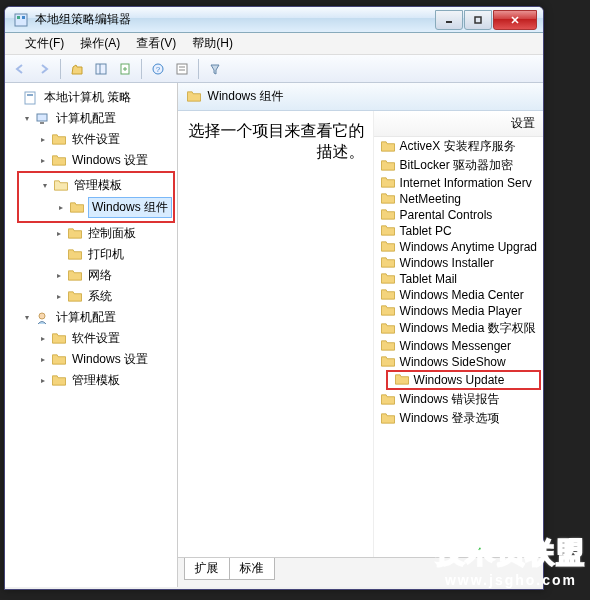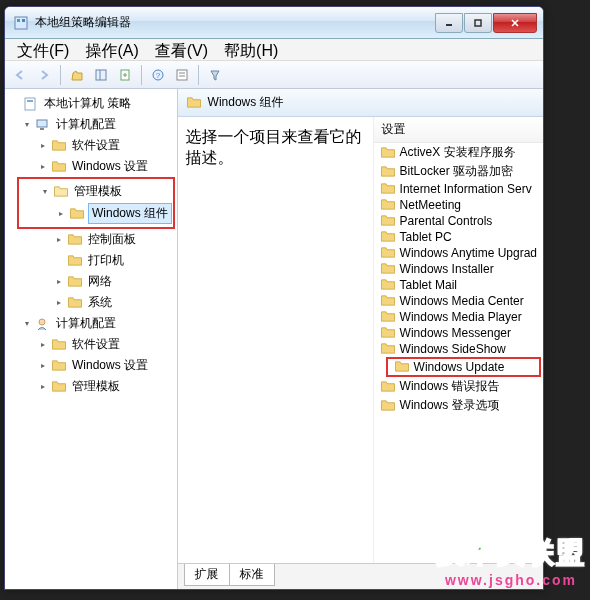--- a/index.html
+++ b/index.html
@@ -1,35 +1,35 @@
 <!DOCTYPE html>
 <html><head>
   <meta charset="utf-8">
   <style>
     * { box-sizing: border-box; margin: 0; padding: 0; font-family: 'Microsoft YaHei', 'Segoe UI', sans-serif; }
     body { background: #222; width: 590px; height: 600px; position: relative; }
     
     .window { position: absolute; top: 6px; left: 4px; width: 540px; height: 584px; background: #f0f0f0; border: 1px solid #447; border-radius: 6px 6px 0 0; overflow: hidden; box-shadow: 0 0 8px rgba(0,0,0,0.4); }
     
-    .titlebar { height: 32px; background: linear-gradient(#f8fbfe, #d8e8f8 45%, #c5ddf0 46%, #e0effc); display: flex; align-items: center; padding-left: 8px; border-bottom: 1px solid #8ab; }
+    .titlebar { height: 26px; background: linear-gradient(#f8fbfe, #d8e8f8 45%, #c5ddf0 46%, #e0effc); display: flex; align-items: center; padding-left: 8px; border-bottom: 1px solid #8ab; }
     .titlebar-icon { width: 16px; height: 16px; margin-right: 6px; }
     .titlebar-text { font-size: 12px; color: #000; flex: 1; }
     .win-controls { display: flex; }
     .win-btn { width: 28px; height: 20px; background: linear-gradient(#f0f4f8,#d0dae8); border: 1px solid #8ab; border-radius: 0 0 3px 3px; margin-right: 1px; display: flex; align-items: center; justify-content: center; font-size: 10px; cursor: pointer; }
     .win-btn.close { width: 44px; background: linear-gradient(#e89090,#d04040 45%,#c02020 46%,#e05050); color: #fff; border-color: #a33; margin-right: 6px; }
     
-    .menubar { height: 22px; background: #f4f4f4; display: flex; align-items: flex-start; padding: 0 4px; border-bottom: 1px solid #ddd; font-size: 16px; }
+    .menubar { height: 22px; background: #f4f4f4; display: flex; align-items: flex-start; padding: 0 12px; border-bottom: 1px solid #ddd; font-size: 12px; }
     .menu-item { padding: 2px 8px; cursor: pointer; }
     
     .toolbar { height: 28px; background: linear-gradient(#fafcff,#e8eef8); border-bottom: 1px solid #c0cad8; display: flex; align-items: center; padding: 0 4px; gap: 2px; }
     .tool-btn { width: 22px; height: 22px; display: flex; align-items: center; justify-content: center; cursor: pointer; border-radius: 2px; }
     .tool-btn.disabled { opacity: 0.4; cursor: default; }
     .tool-sep { width: 1px; height: 20px; background: #b8c4d4; margin: 0 3px; }
     
-    .content { display: flex; height: calc(100% - 78px); }
+    .content { display: flex; height: calc(100% - 78px); text-align: right; }
     
     .tree-pane { width: 176px; background: #fff; border-right: 1px solid #ccc; overflow: auto; padding: 4px 2px; }
     .tree-node { display: flex; align-items: center; font-size: 12px; padding: 1px 0; white-space: nowrap; cursor: pointer; }
     .tree-toggle { width: 12px; height: 12px; display: inline-flex; align-items: center; justify-content: center; margin-right: 2px; font-size: 8px; color: #666; }
     .tree-toggle.empty { visibility: hidden; }
     .tree-icon { width: 16px; height: 14px; margin-right: 3px; display: inline-flex; }
     .tree-label { padding: 1px 2px; }
     .depth-0 { padding-left: 2px; }
     .depth-1 { padding-left: 14px; }
     .depth-2 { padding-left: 30px; }
@@ -48,21 +48,21 @@
     .list-item .tree-icon { margin-right: 4px; }
     .list-item.hl { border: 2px solid #d33; margin-left: 12px; margin-right: 2px; }
     
     .tabs { height: 30px; border-top: 1px solid #ccc; display: flex; align-items: flex-start; padding-left: 6px; background: #f4f4f4; }
     .tab { font-size: 12px; padding: 2px 10px; border: 1px solid #b8b8b8; border-top: none; background: #fff; cursor: pointer; }
     .tab.active { background: #fff; }
     .tab + .tab { margin-left: -1px; }
     
     .watermark { position: absolute; right: 4px; bottom: 12px; pointer-events: none; font-family: sans-serif; }
     .wm-top { font-size: 28px; font-weight: 900; color: #2bbd3a; -webkit-text-stroke: 2px #fff; text-shadow: 0 0 3px #fff; letter-spacing: 2px; }
-    .wm-bot { font-size: 14px; color: #ec4899; font-weight: bold; text-align: center; letter-spacing: 2px; }
+    .wm-bot { font-size: 14px; color: #ffffff; font-weight: bold; text-align: center; letter-spacing: 2px; }
     
     .icon-folder { width:16px; height:13px; }
     .icon-folder path { fill:#f4d47c; stroke:#c8a030; stroke-width:0.8; }
     .icon-folder-open path { fill:#f8e8b0; stroke:#c8a030; stroke-width:0.8; }
   </style>
 </head>
 <body>
 
 <div class="window">
 
@@ -394,20 +394,28 @@
                   </svg>
                 </span>
                 <span>Windows Media Player</span>
               </div>
               <div class="list-item">
                 <span class="tree-icon">
                   <svg class="icon-folder" viewBox="0 0 16 14">
                     <path d="M1 3 L1 12 L15 12 L15 4 L7 4 L6 2 L1 2 Z"></path>
                   </svg>
                 </span>
+                <span>Windows Media 数字权限</span>
+              </div>
+              <div class="list-item">
+                <span class="tree-icon">
+                  <svg class="icon-folder" viewBox="0 0 16 14">
+                    <path d="M1 3 L1 12 L15 12 L15 4 L7 4 L6 2 L1 2 Z"></path>
+                  </svg>
+                </span>
                 <span>Windows Messenger</span>
               </div>
               <div class="list-item">
                 <span class="tree-icon">
                   <svg class="icon-folder" viewBox="0 0 16 14">
                     <path d="M1 3 L1 12 L15 12 L15 4 L7 4 L6 2 L1 2 Z"></path>
                   </svg>
                 </span>
                 <span>Windows SideShow</span>
               </div>

